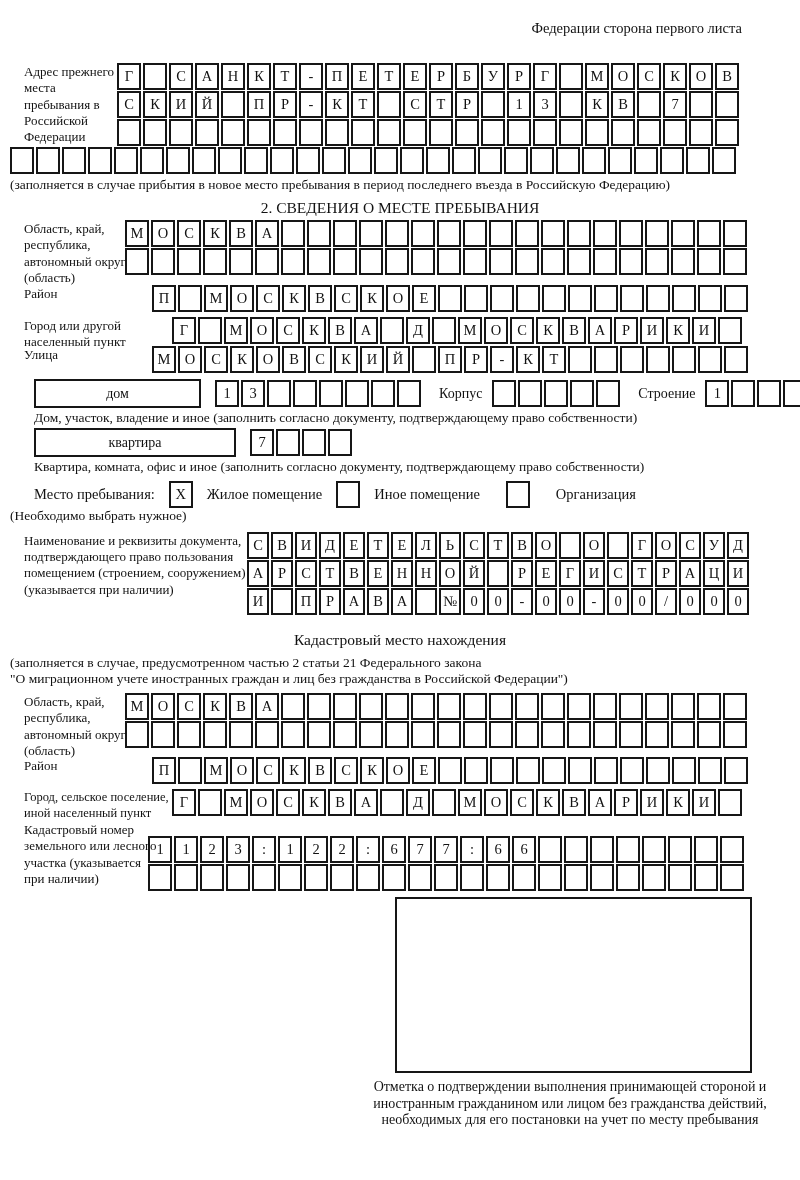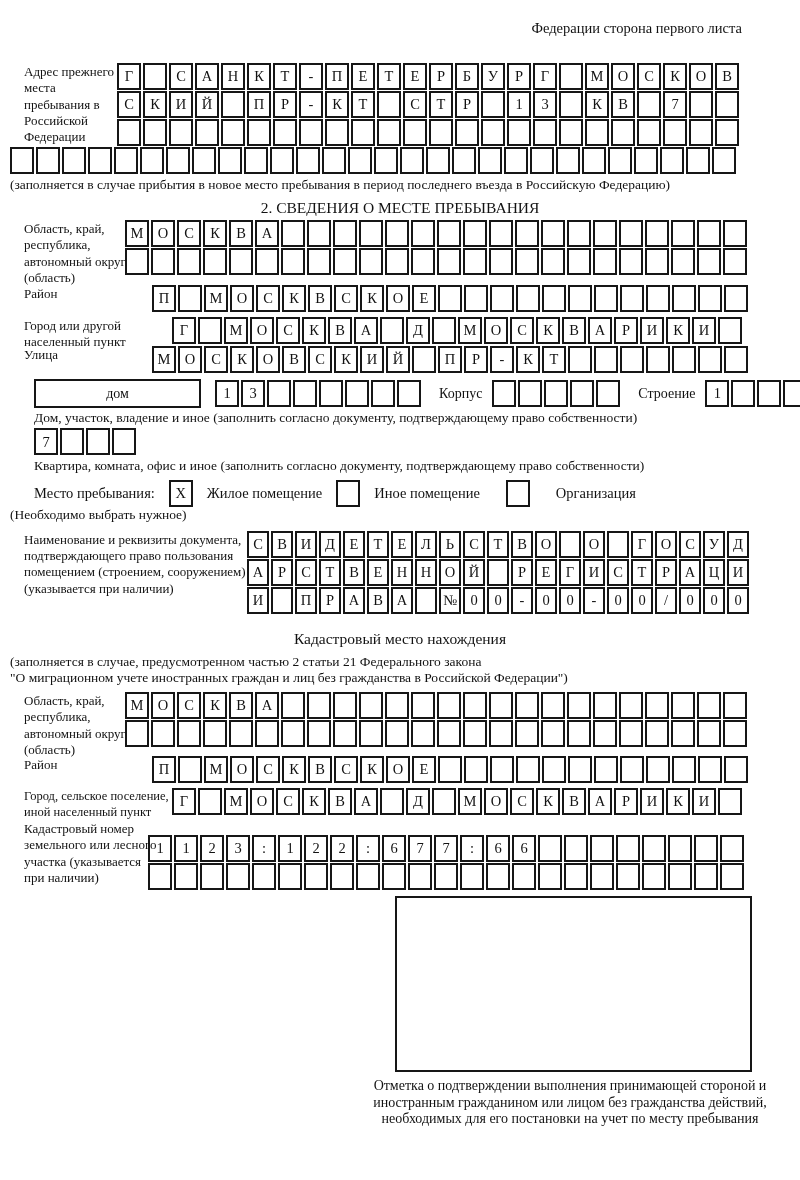--- a/index.html
+++ b/index.html
@@ -320,20 +320,21 @@
     <div class="boxrow">
         <div class="cell">1</div>
         <div class="cell"></div>
         <div class="cell"></div>
         <div class="cell"></div>
       </div>
   </div>
   <div class="caption-left" style="margin-top:2px">Дом, участок, владение и иное (заполнить согласно документу, подтверждающему право собственности)</div>
 
   <div class="hrow" style="margin-top:2px">
+    <div class="field-box kv-box">квартира</div>
     <div class="boxrow">
         <div class="cell">7</div>
         <div class="cell"></div>
         <div class="cell"></div>
         <div class="cell"></div>
       </div>
   </div>
   <div class="caption-left" style="margin-top:2px">Квартира, комната, офис и иное (заполнить согласно документу, подтверждающему право собственности)</div>
 
   <div class="stay">

